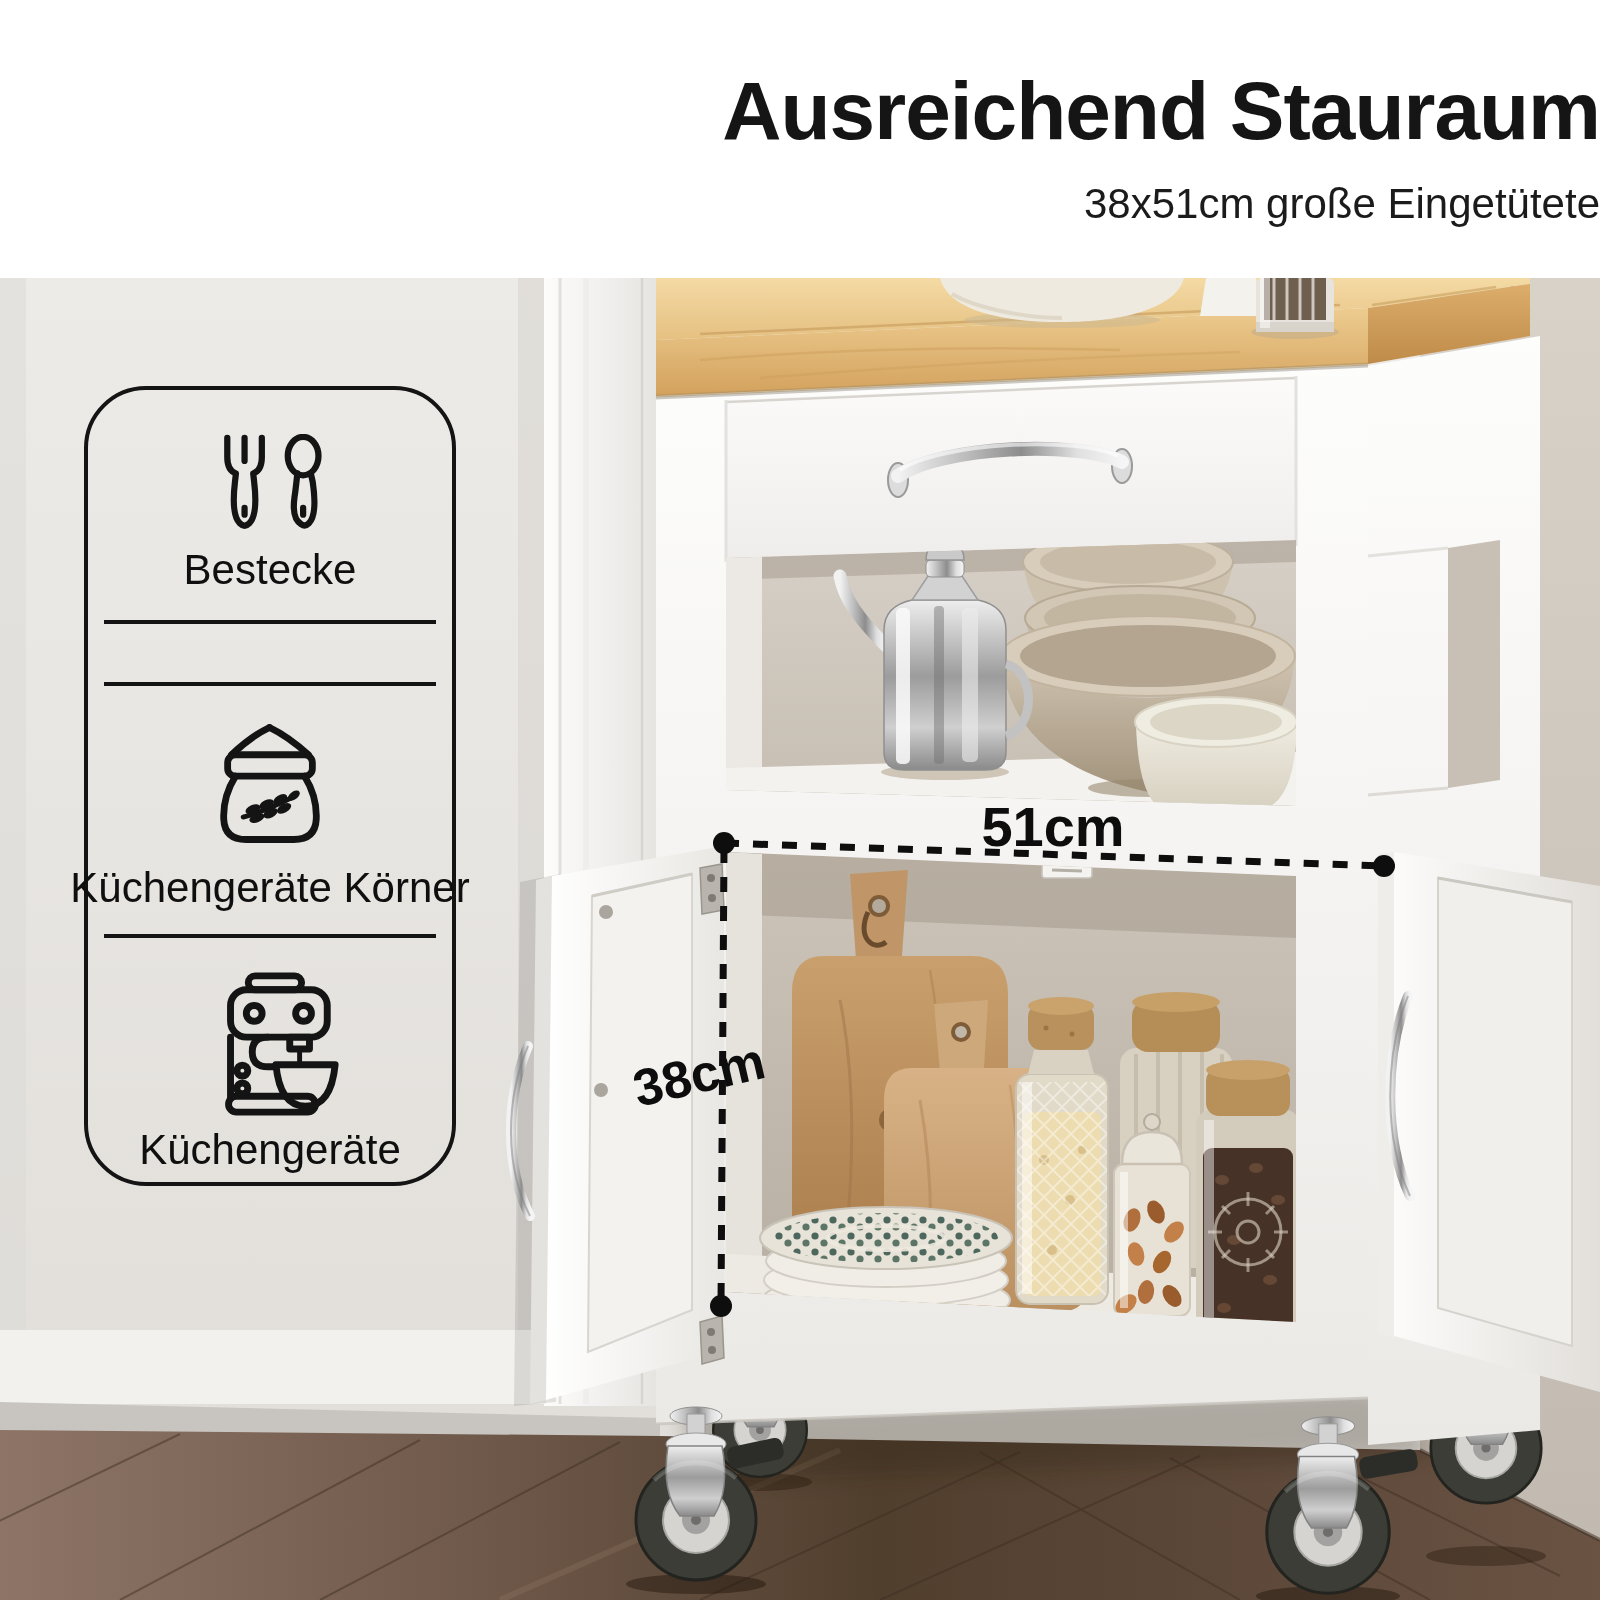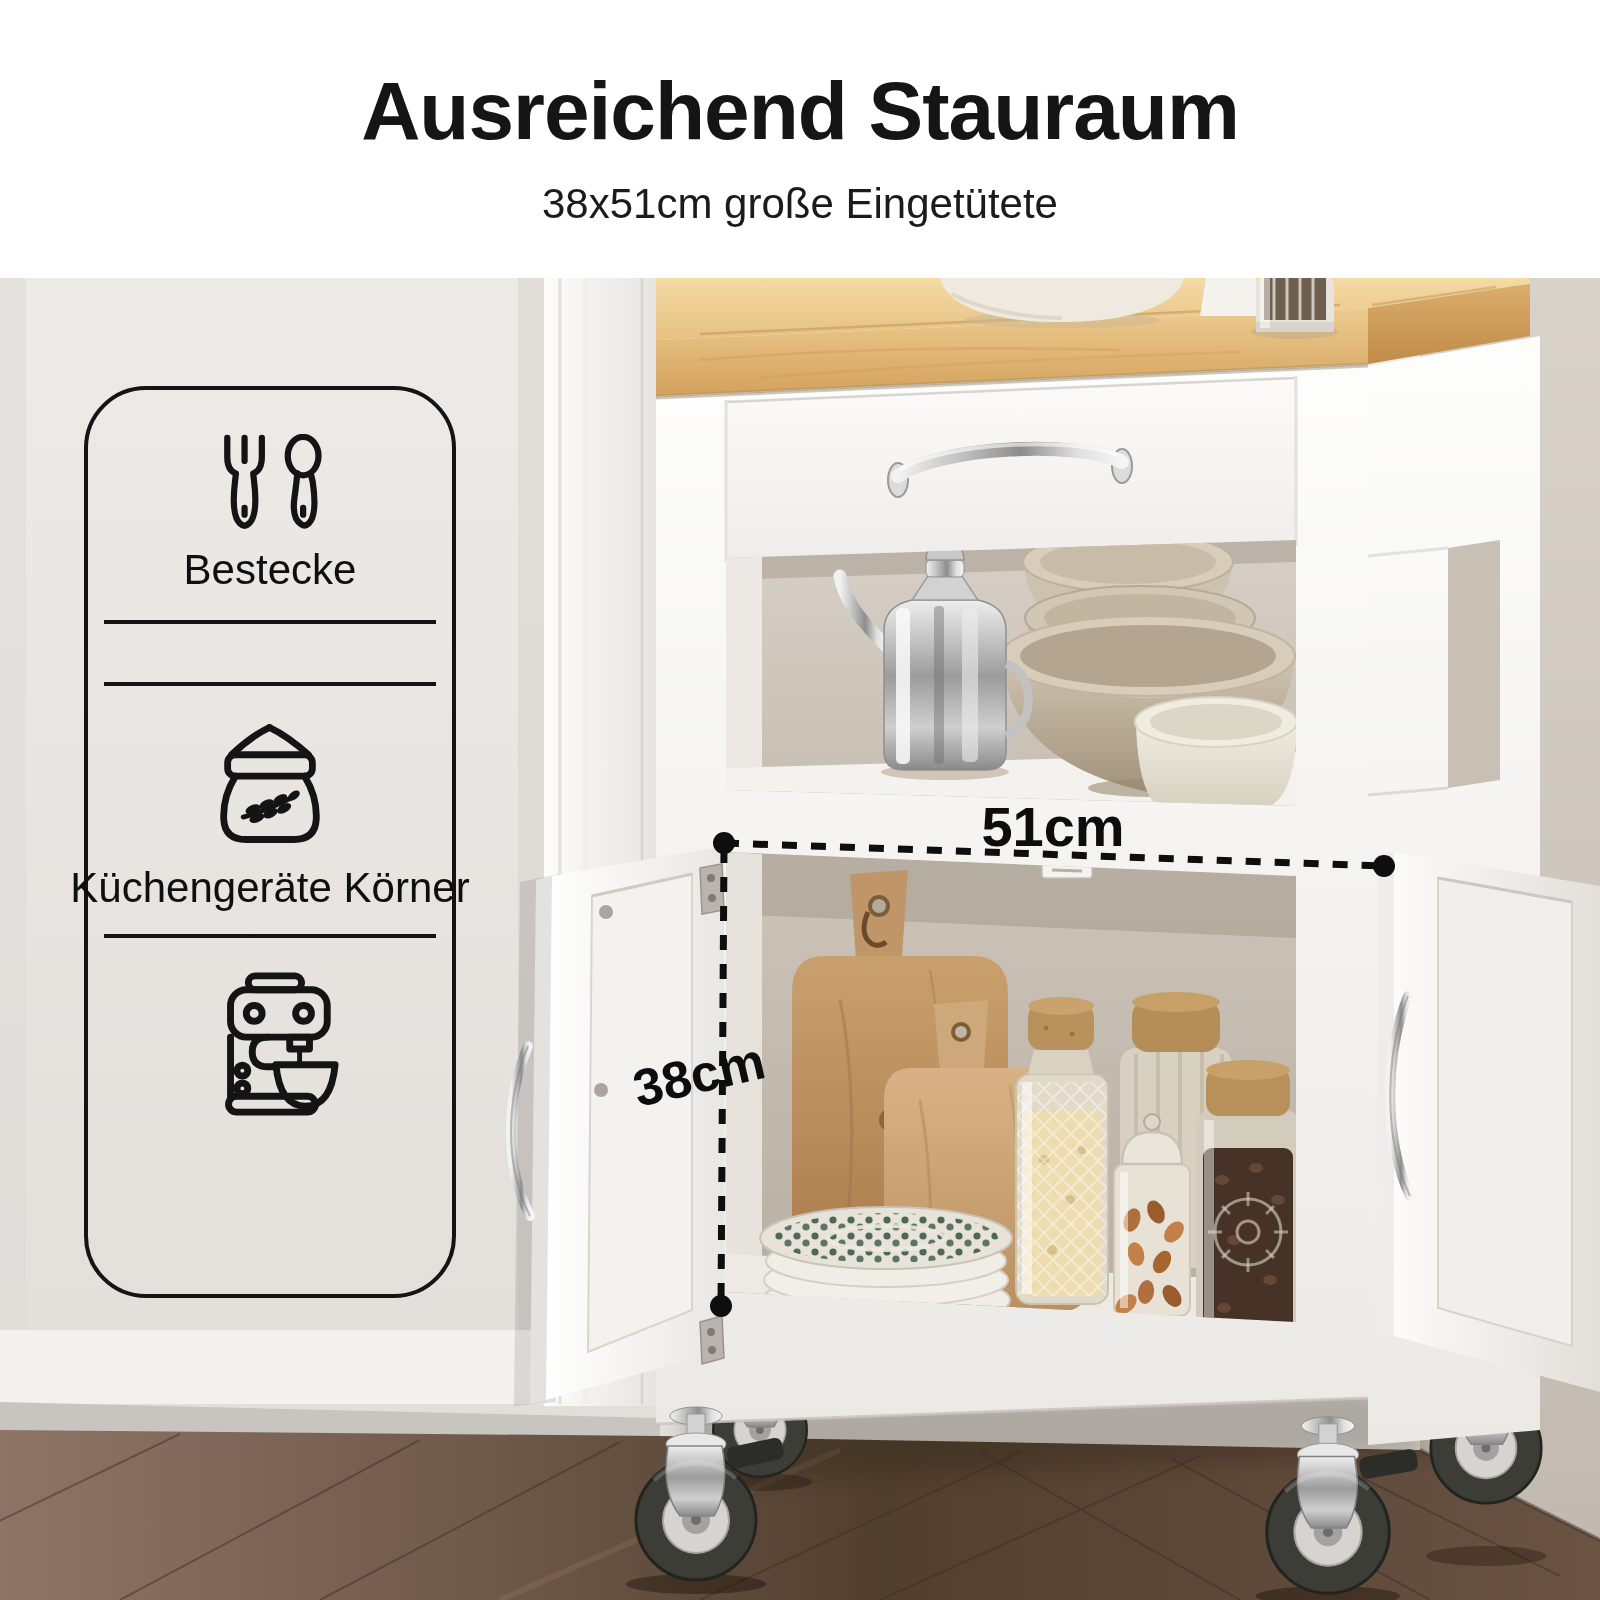--- a/index.html
+++ b/index.html
@@ -1,23 +1,23 @@
 <!DOCTYPE html>
 <html><head>
 <meta charset="utf-8">
 <style>
   html,body{margin:0;padding:0;background:#ffffff;}
   body{width:1600px;height:1600px;position:relative;overflow:hidden;
        font-family:"Liberation Sans","DejaVu Sans",sans-serif;}
-  .header{position:absolute;top:0;left:0;width:1600px;text-align:center;z-index:30;}
+  .header{position:absolute;top:0;left:0;width:1600px;text-align:right;z-index:30;}
   .title{margin:68px 0 0 0;font-size:82px;font-weight:700;letter-spacing:-1px;color:#151515;line-height:1.05;}
   .subtitle{margin:26px 0 0 0;font-size:42px;font-weight:400;color:#1b1b1b;}
   .photo{position:absolute;left:0;top:0;width:1600px;height:1600px;}
   svg.scene{position:absolute;left:0;top:0;width:1600px;height:1600px;display:block;}
-  .feature-panel{position:absolute;left:84px;top:386px;width:372px;height:912px;
+  .feature-panel{position:absolute;left:84px;top:386px;width:372px;height:800px;
       border:4px solid #141414;border-radius:62px;box-sizing:border-box;
       display:flex;flex-direction:column;align-items:center;padding-top:44px;z-index:20;}
   .feature{display:flex;flex-direction:column;align-items:center;}
   .feature-label{font-size:42px;color:#0f0f0f;white-space:nowrap;}
   .lbl1{margin-top:16px;}
   .lbl2{margin-top:12px;}
   .lbl3{margin-top:16px;}
   .lbl4{margin-top:8px;}
   .divider{width:332px;border-top:4px solid #141414;height:0;}
   .div1{margin:26px 0 36px 0;}
@@ -523,16 +523,17 @@
       <circle cx="114" cy="46" r="8"></circle>
       <path d="M40,70 L40,132"></path>
       <rect x="38" y="130" width="88" height="16" rx="8"></rect>
       <path d="M78,70 Q62,70 62,85 Q62,100 78,100 L86,100"></path>
       <rect x="100" y="70" width="20" height="12"></rect>
       <line x1="110" y1="82" x2="110" y2="96" stroke-width="5"></line>
       <path d="M86,98 H146 Q142,140 116,140 Q90,140 86,98 Z"></path>
       <circle cx="52" cy="104" r="5.5"></circle>
       <circle cx="52" cy="122" r="5.5"></circle>
     </svg>
+    <span class="feature-label lbl4">Küchengeräte</span>
   </div>
 
 </aside>
 </div>
 
 </body></html>

